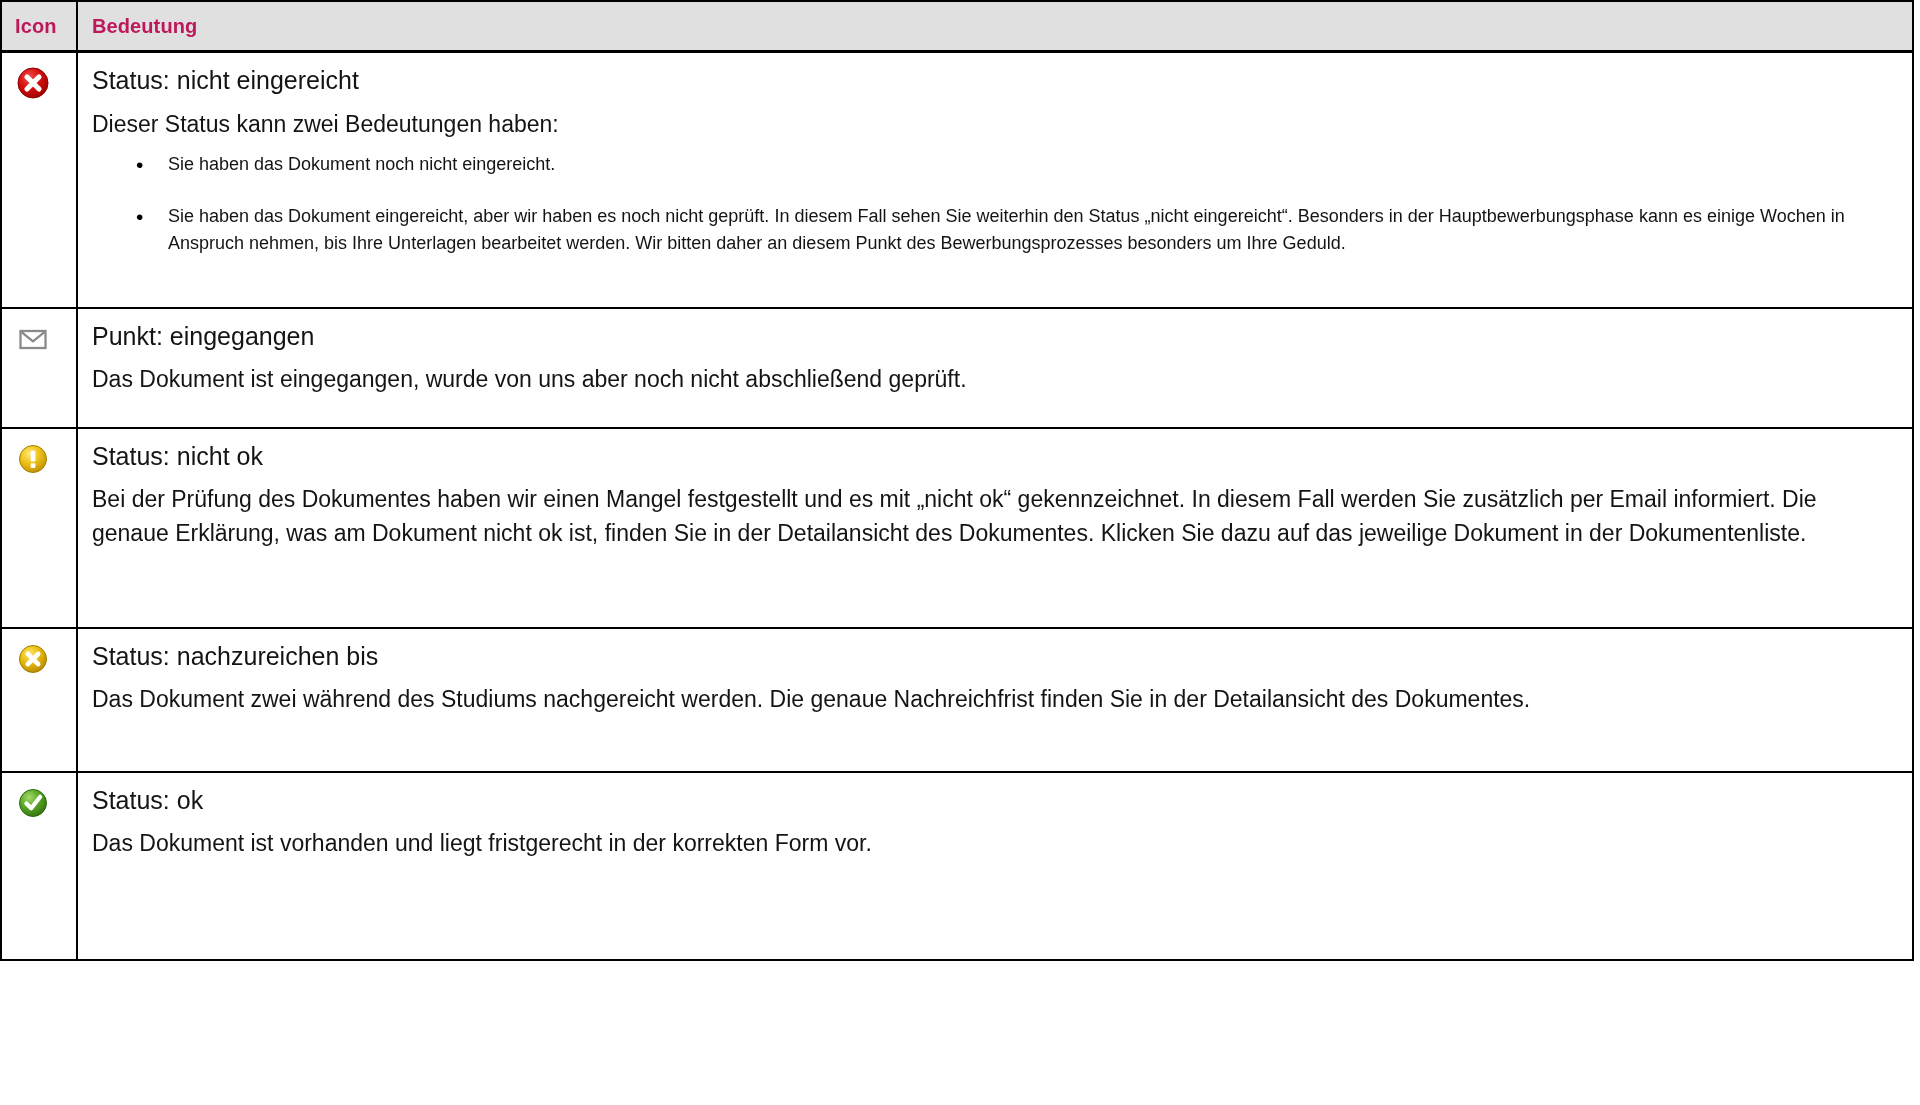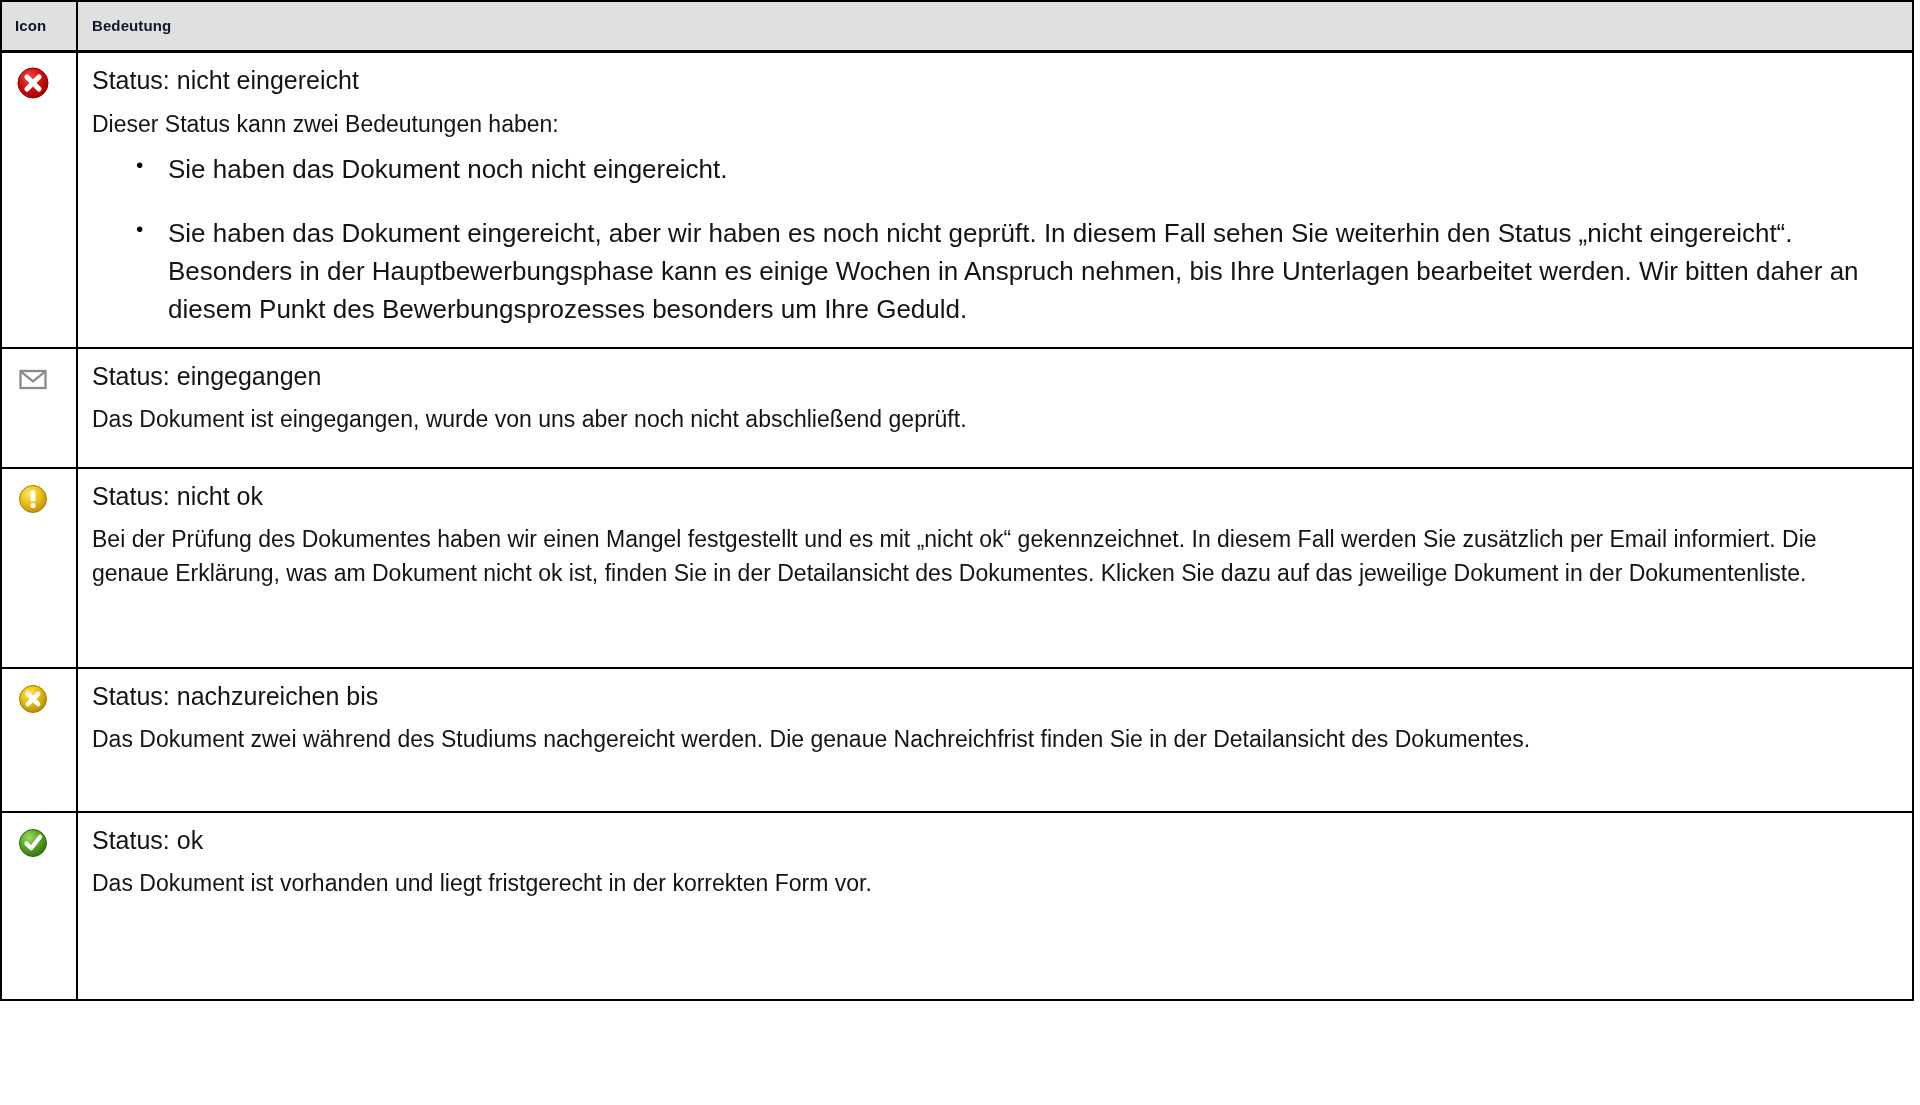--- a/index.html
+++ b/index.html
@@ -33,25 +33,25 @@
 
   
   thead tr { background: #e0e0e0; }
 
   thead th {
     background: #e0e0e0;
     border-top: 2px solid #000;
     border-bottom: 3px solid #000;
     height: 48px;
     text-align: left;
-    font-size: 15px;
+    font-size: 20px;
     font-weight: bold;
     letter-spacing: 0.1px;
     line-height: 48px;
-    color: #0f172a;
+    color: #be185d;
   }
   thead th.th-icon {
     border-left: 2px solid #000;
     border-right: 2px solid #000;
     padding-left: 13px;
   }
   thead th.th-meaning {
     border-right: 2px solid #000;
     padding-left: 14px;
   }
@@ -91,21 +91,21 @@
     color: #141414;
   }
 
   ul.bullets {
     margin: 10px 0 0 0;
     padding: 0 0 0 76px;
     list-style: none;
   }
   ul.bullets > li {
     position: relative;
-    font-size: 26px;
+    font-size: 18px;
     line-height: 1.46;
     margin-bottom: 26px;
     padding-left: 0;
     color: #141414;
   }
   ul.bullets > li:last-child { margin-bottom: 4px; }
   ul.bullets > li::before {
     content: "\2022";
     position: absolute;
     left: -32px;
@@ -177,21 +177,21 @@
     <tr class="row-h2">
       <td class="cell-icon">
         <span class="icon-wrap">
           <svg width="34" height="34" viewBox="0 0 34 34" aria-hidden="true">
             <rect x="4.5" y="9" width="25" height="17" fill="#ffffff" stroke="#8a8a8a" stroke-width="2.3"></rect>
             <path d="M5.6 10.2 L17 19.4 L28.4 10.2" fill="none" stroke="#8a8a8a" stroke-width="2.3" stroke-linejoin="round"></path>
           </svg>
         </span>
       </td>
       <td class="cell-meaning">
-        <p class="status-line">Status: eingegangen</p>
+        <p class="status-line">Punkt: eingegangen</p>
         <p class="para">Das Dokument ist eingegangen, wurde von uns aber noch nicht abschließend geprüft.</p>
       </td>
     </tr>
 
     <tr class="row-h3">
       <td class="cell-icon">
         <span class="icon-wrap">
           <svg width="34" height="34" viewBox="0 0 34 34" aria-hidden="true">
             <defs>
               <radialGradient id="gYel1" cx="38%" cy="30%" r="78%">

